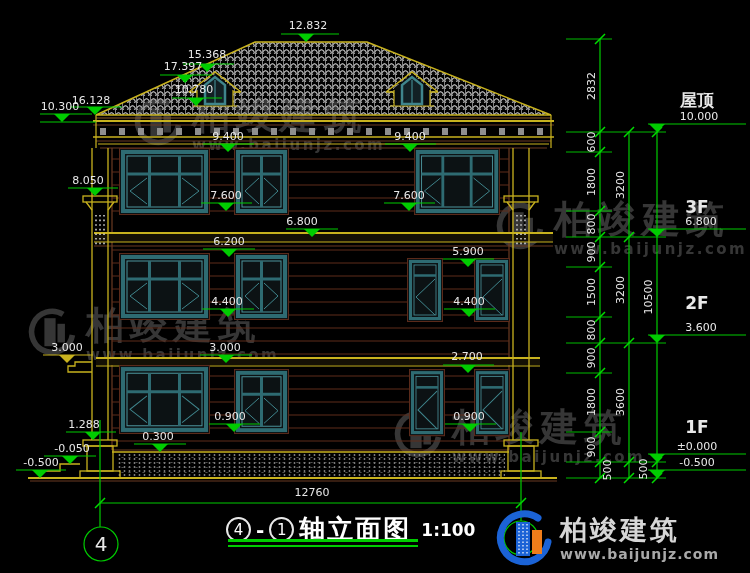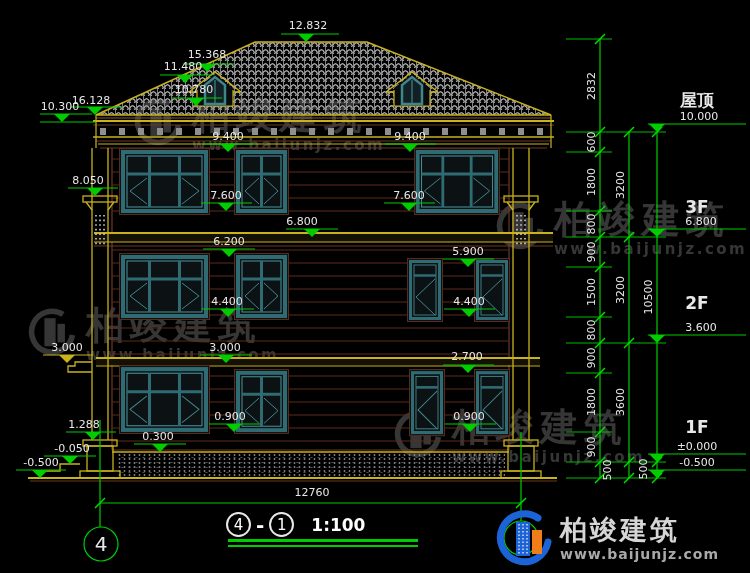--- a/index.html
+++ b/index.html
@@ -39,21 +39,21 @@
   .wm-brand{font-size:38px;font-weight:bold;letter-spacing:6px;line-height:1;}
   .wm-site{font-size:15px;font-weight:bold;letter-spacing:2.5px;margin-top:2px;}
 
   
   .title-row{position:absolute;left:226px;top:512px;display:flex;align-items:center;
              gap:5px;color:#fff;z-index:3;}
   .circ{width:25px;height:25px;border:2px solid #e8e8e8;border-radius:50%;display:flex;
         align-items:center;justify-content:center;font-size:15px;flex:0 0 auto;}
   .title-name{font-size:26px;font-weight:bold;letter-spacing:2px;}
   .title-dash{font-size:20px;font-weight:bold;}
-  .title-scale{font-size:17px;font-weight:bold;margin-left:12px;}
+  .title-scale{font-size:17px;font-weight:bold;margin-left:5px;}
   .title-underline1{position:absolute;left:228px;top:539px;width:190px;height:3px;background:#00cc00;z-index:3;}
   .title-underline2{position:absolute;left:228px;top:545px;width:190px;height:2px;background:#00cc00;z-index:3;}
 
   
   .logo{position:absolute;left:492px;top:510px;display:flex;align-items:center;gap:8px;z-index:4;}
   .logo-brand{font-size:27px;font-weight:bold;letter-spacing:3px;color:#d6d6d6;line-height:1;
               text-shadow:1px 1px 0 #000;}
   .logo-site{font-size:14px;font-weight:bold;letter-spacing:1px;color:#a9a9a9;margin-top:3px;}
 </style>
 </head>
@@ -300,21 +300,21 @@
       <path d="M100 420 V527 M521 432 V521"></path>
       <circle cx="101" cy="544" r="17"></circle>
       <circle cx="521" cy="538" r="17"></circle>
     </g>
   </svg>
 
   <div class="labels">
 
     <span class="lbl" style="left:308px;top:25px">12.832</span>
     <span class="lbl" style="left:207px;top:54px">15.368</span>
-    <span class="lbl" style="left:183px;top:66px">11.480</span>
+    <span class="lbl" style="left:183px;top:66px">17.397</span>
     <span class="lbl" style="left:194px;top:89px">10.780</span>
     <span class="lbl" style="left:91px;top:100px">16.128</span>
     <span class="lbl" style="left:60px;top:106px">10.300</span>
     <span class="lbl" style="left:228px;top:136px">9.400</span>
     <span class="lbl" style="left:410px;top:136px">9.400</span>
     <span class="lbl" style="left:88px;top:180px">8.050</span>
     <span class="lbl" style="left:226px;top:195px">7.600</span>
     <span class="lbl" style="left:409px;top:195px">7.600</span>
     <span class="lbl" style="left:302px;top:221px">6.800</span>
     <span class="lbl" style="left:229px;top:241px">6.200</span>
@@ -363,20 +363,21 @@
     <span class="lbl" style="left:312px;top:492px">12760</span>
 
     <span class="lbl axisnum" style="left:101px;top:544px">4</span>
     <span class="lbl axisnum" style="left:521px;top:538px">1</span>
   </div>
 
   <div class="title-row">
     <span class="circ">4</span>
     <span class="title-dash">-</span>
     <span class="circ">1</span>
+    <span class="title-name">轴立面图</span>
     <span class="title-scale">1:100</span>
   </div>
   <div class="title-underline1"></div>
   <div class="title-underline2"></div>
 
   <div class="logo">
     <svg width="60" height="58" viewBox="0 0 60 58">
       <path d="M46 8 A24 24 0 1 0 56 32" fill="none" stroke="#1b63d6" stroke-width="7" stroke-linecap="round"></path>
       <rect x="24" y="12" width="14" height="34" fill="#1b63d6"></rect>
       <rect x="40" y="20" width="10" height="24" fill="#ef7d1a"></rect>

